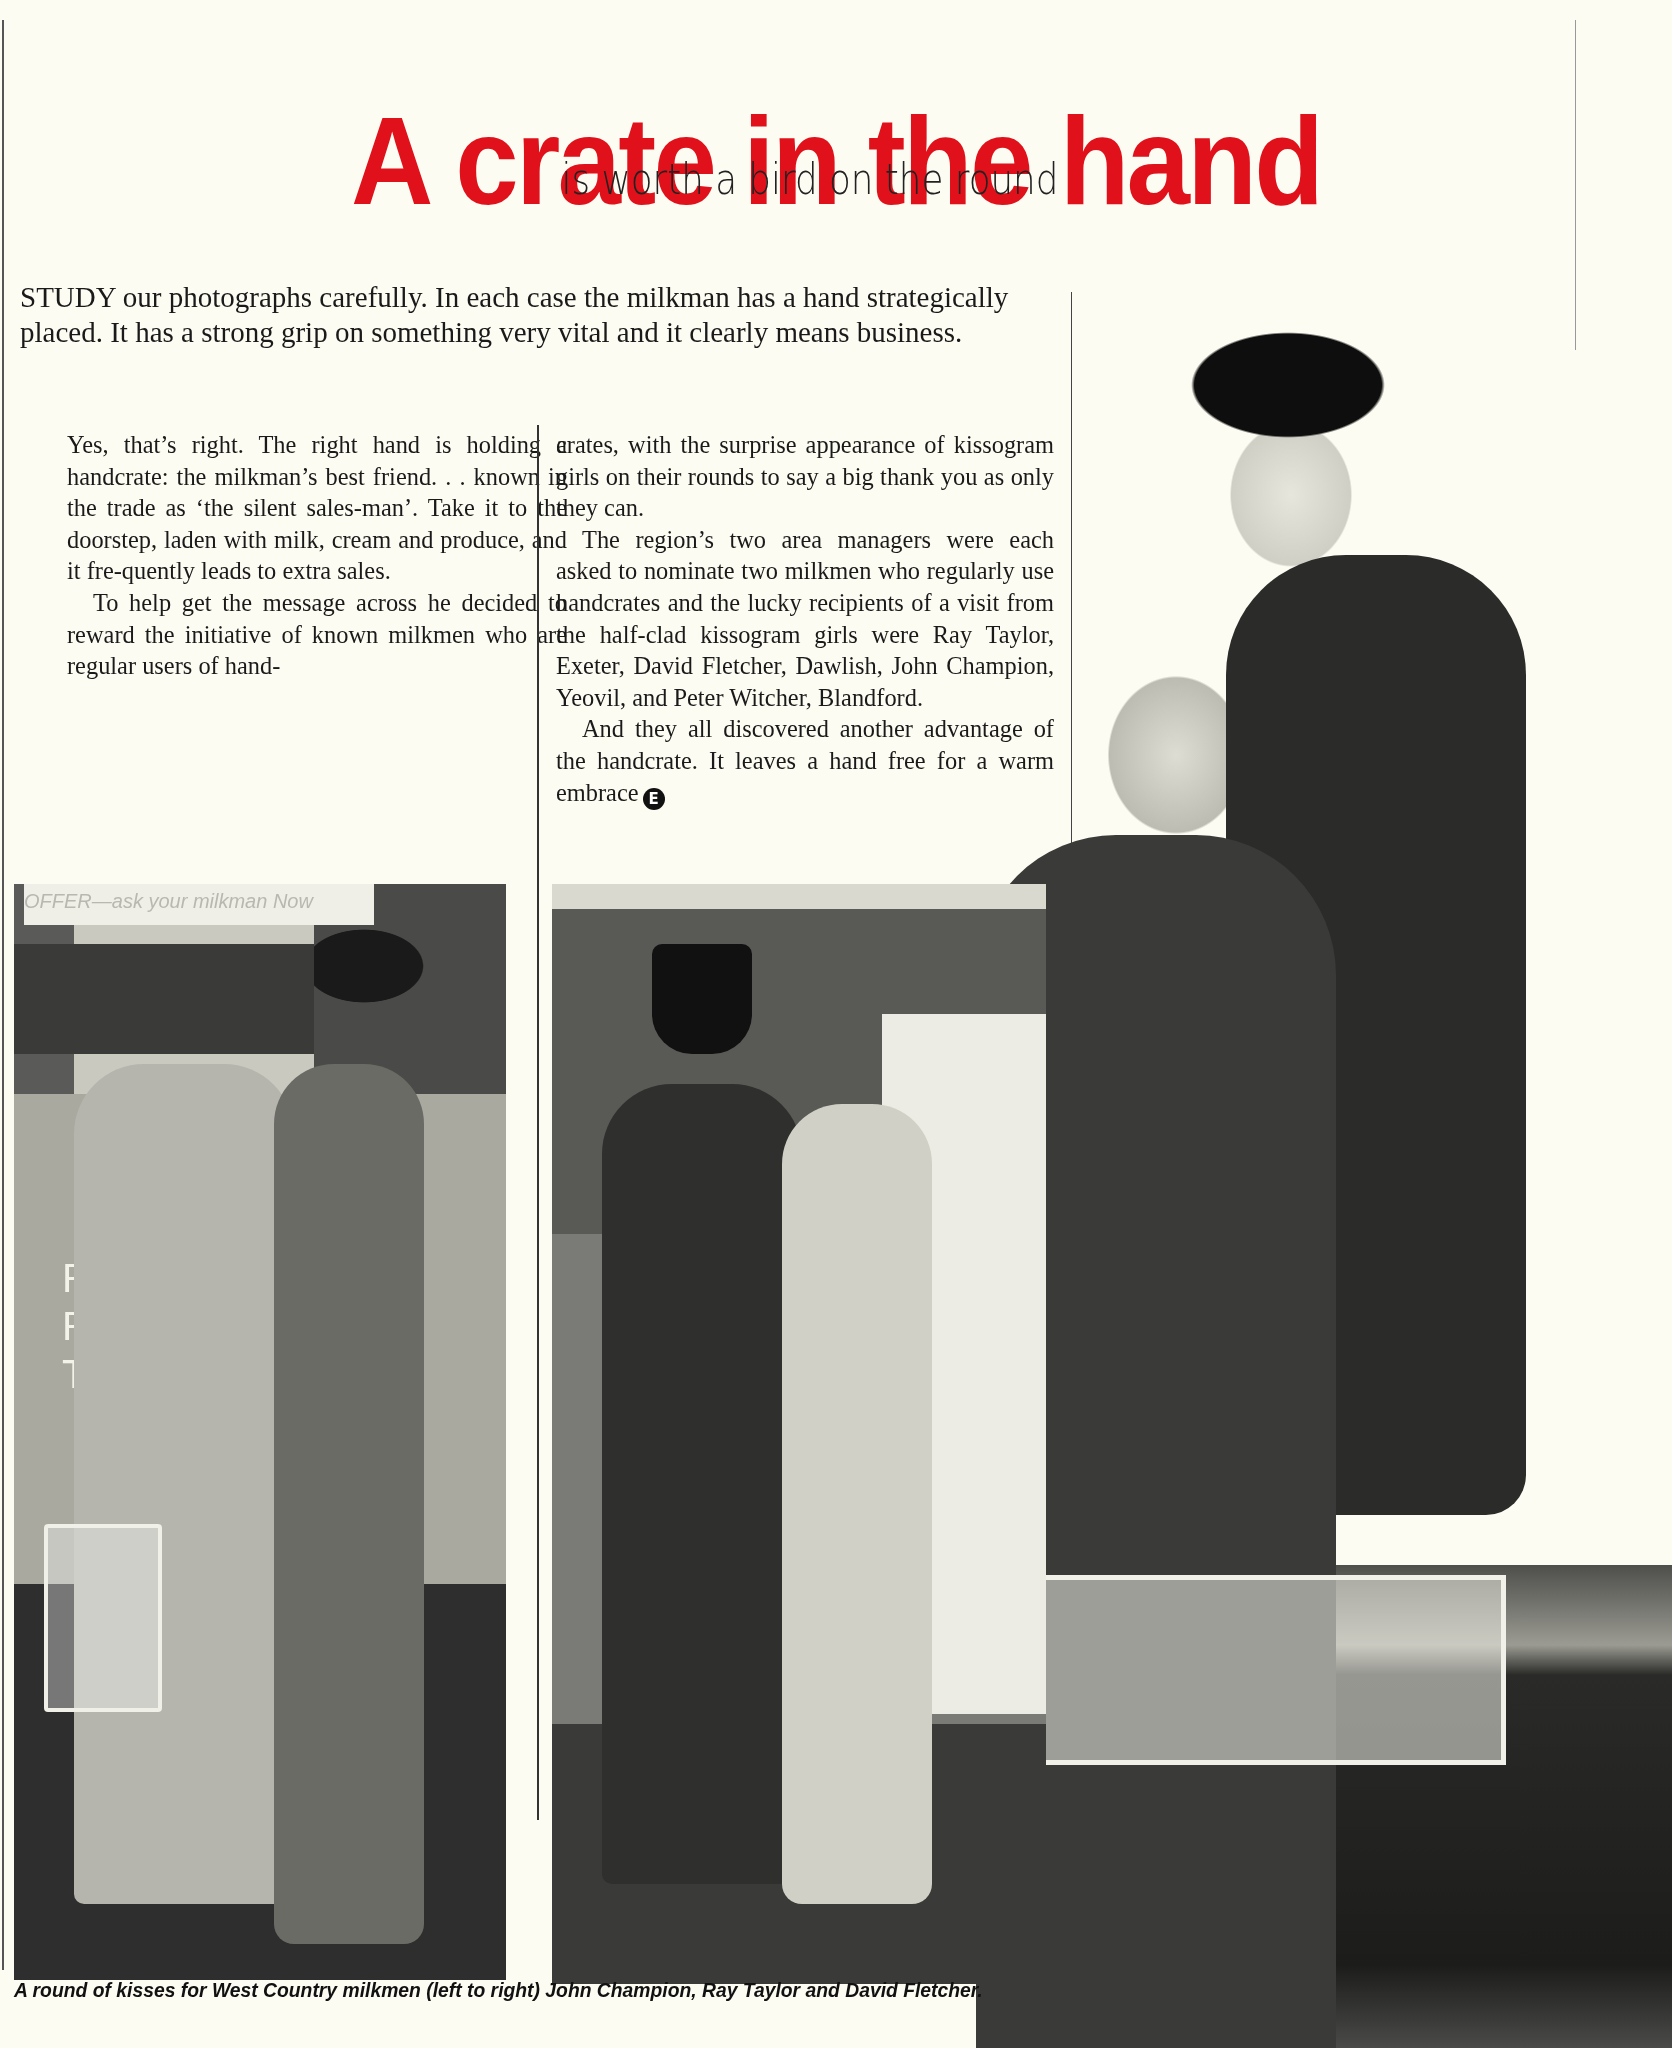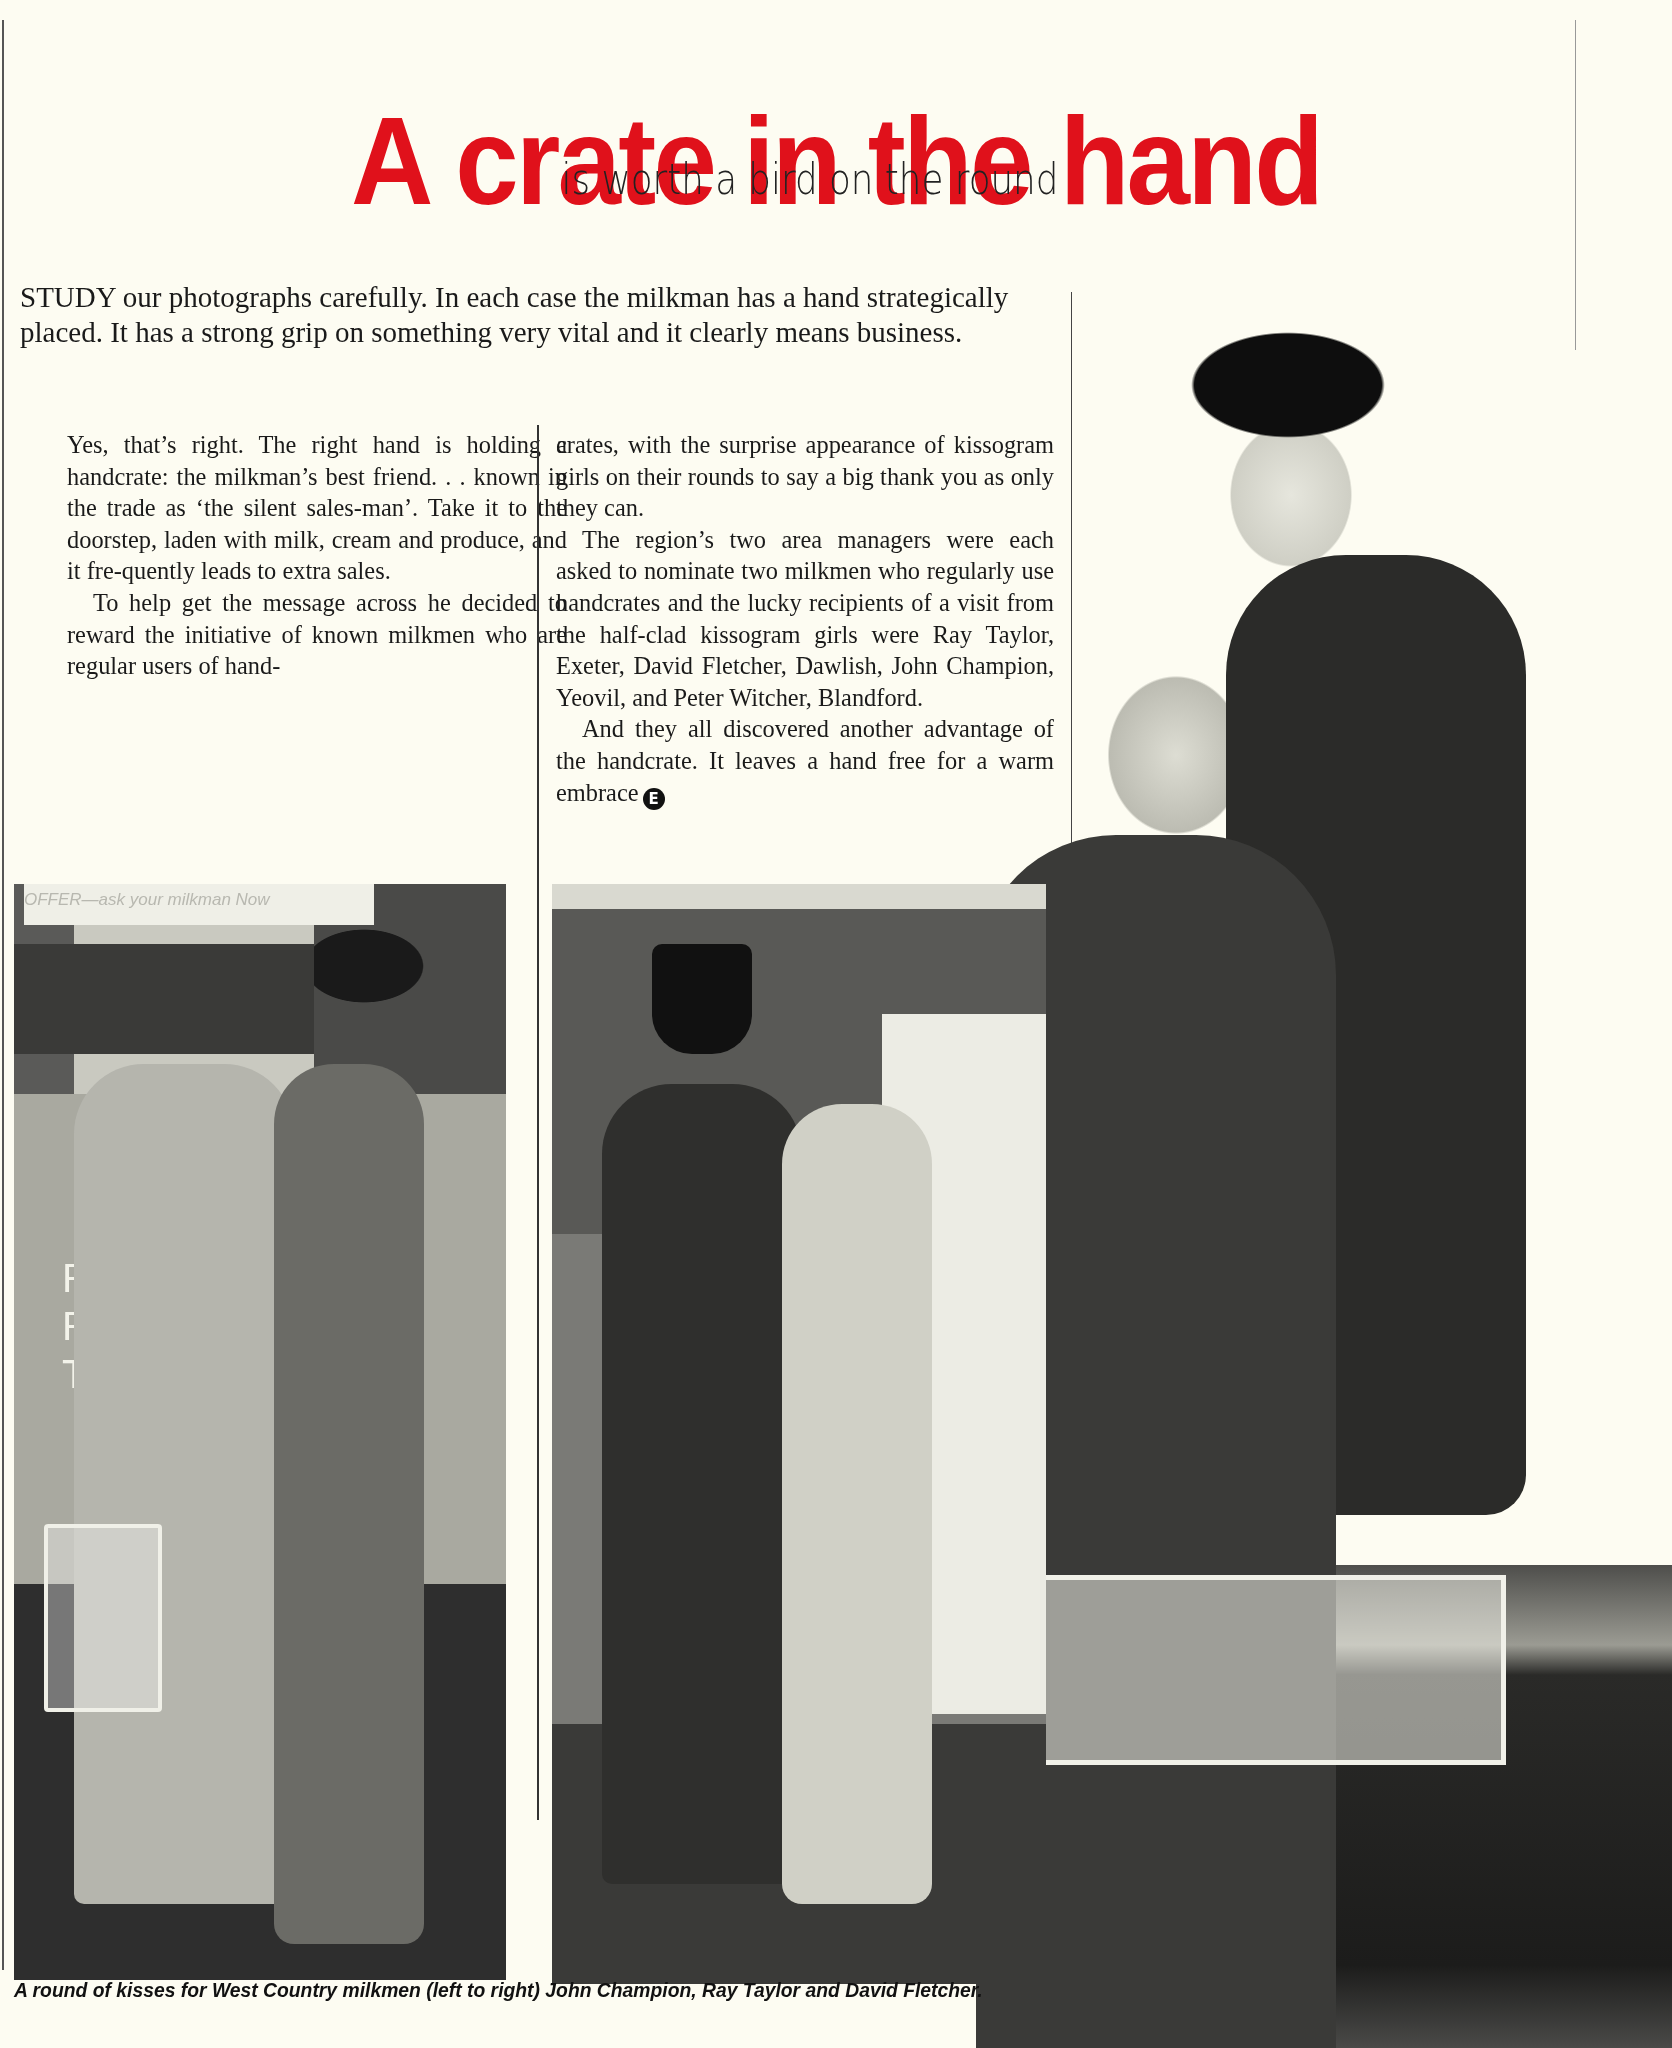--- a/index.html
+++ b/index.html
@@ -51,21 +51,21 @@
   .photo-1 {
     left: 14px; top: 884px; width: 492px; height: 1096px;
     background:
       radial-gradient(ellipse 60px 70px at 250px 120px, #e8e8e0 0%, #bfbfb5 60%, transparent 62%),
       radial-gradient(ellipse 65px 40px at 350px 82px, #1a1a1a 0%, #1a1a1a 90%, transparent 92%),
       linear-gradient(180deg, transparent 0, transparent 210px, #a9a9a0 210px, #a9a9a0 700px, #2e2e2e 700px),
       linear-gradient(90deg, #5a5a58 0, #5a5a58 60px, #c9c9c0 60px, #c9c9c0 300px, #4a4a48 300px, #4a4a48 492px);
   }
   .photo-1 .van-sign {
     position: absolute; left: 10px; top: 0; width: 350px; height: 35px;
-    font-family: "Liberation Sans", sans-serif; font-style: italic; font-size: 17px;
+    font-family: "Liberation Sans", sans-serif; font-style: italic; font-size: 20px;
     color: #b8b8b0; padding-top: 6px; background: #efefe7;
   }
   .photo-1 .van-band { position: absolute; left: 0; top: 60px; width: 300px; height: 110px; background: #3a3a38; }
   .photo-1 .van-letters {
     position: absolute; left: 8px; top: 370px; font-family: "Liberation Sans", sans-serif;
     font-weight: normal; font-size: 40px; line-height: 48px; color: #f3f3ea; margin-left: 40px;
   }
   .photo-1 .man { position: absolute; left: 60px; top: 180px; width: 220px; height: 840px; background: #b5b5ad; border-radius: 70px 70px 10px 10px; }
   .photo-1 .woman { position: absolute; left: 260px; top: 180px; width: 150px; height: 880px; background: #6b6b66; border-radius: 60px 60px 20px 20px; }
   .photo-1 .crate { position: absolute; left: 30px; top: 640px; width: 110px; height: 180px; border: 4px solid #f0f0e8; border-radius: 4px; background: rgba(255,255,255,0.35); }

